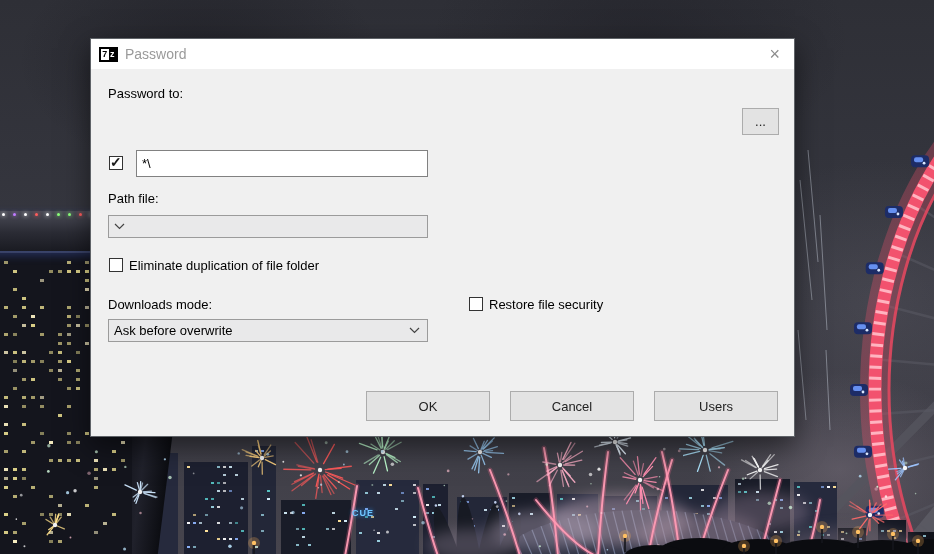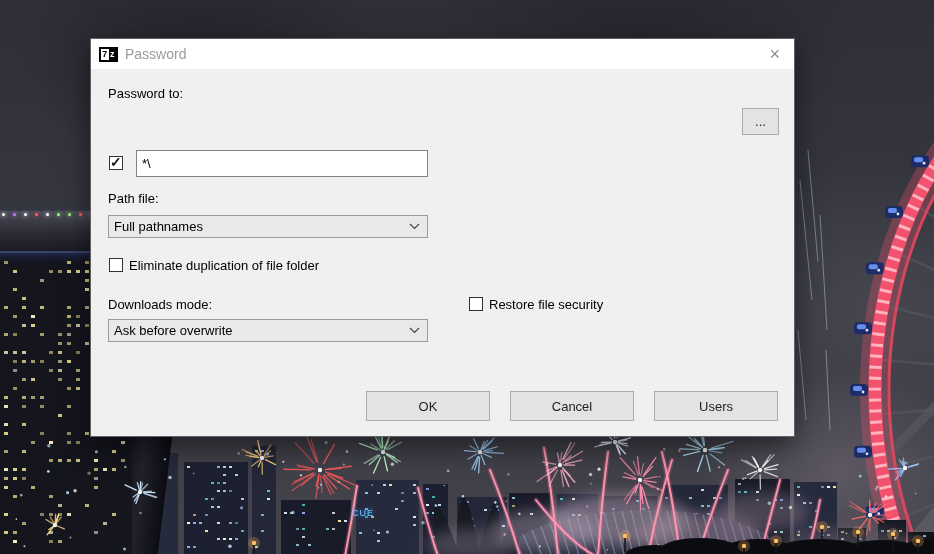--- a/index.html
+++ b/index.html
@@ -24,21 +24,21 @@
   #mbs-leg{position:absolute;left:118px;top:258px;width:58px;height:296px;background:linear-gradient(90deg,#0e0f15,#20212b 55%,#0c0d12);transform:skewX(-7deg);}
   #mbs-deck{
     position:absolute;left:-28px;top:211px;width:302px;height:40px;border-radius:18px;
     background:linear-gradient(#4a4b56,#2a2b34 55%,#1a1b22);
     box-shadow:0 4px 10px rgba(70,100,220,.35);
   }
   .deck-light{position:absolute;top:2px;width:3px;height:3px;border-radius:50%;}
   #mbs-antenna{position:absolute;left:148px;top:194px;width:2px;height:18px;background:#20212a;}
   #mbs-antenna::after{content:"";position:absolute;left:-2px;top:-4px;width:5px;height:5px;border-radius:50%;background:#ff5050;box-shadow:0 0 6px #ff5050;}
   svg.scene{position:absolute;left:0;top:0;pointer-events:none;}
-  .neon{position:absolute;left:352px;top:508px;font-size:9px;font-weight:normal;color:#6fc6ff;text-shadow:0 0 4px #2e9bff;letter-spacing:1px;}
+  .neon{position:absolute;left:352px;top:508px;font-size:9px;font-weight:bold;color:#6fc6ff;text-shadow:0 0 4px #2e9bff;letter-spacing:1px;}
   
   #dialog{
     position:absolute;left:90px;top:38px;width:705px;height:399px;
     background:#f0f0f0;border:1px solid #5f6368;box-sizing:border-box;
     box-shadow:0 10px 26px rgba(0,0,0,.5);font-size:13px;color:#000;
   }
   #titlebar{position:absolute;left:0;top:0;width:100%;height:30px;background:#ffffff;}
   #app-icon{
     position:absolute;left:8px;top:8px;width:19px;height:15px;display:flex;
     border:2px solid #000;box-sizing:border-box;background:#fff;
@@ -1023,21 +1023,20 @@
     <span>...</span>
   </div>
 
   <div class="cb checked" style="left:18px;top:117px;">
       <span class="mark">✓</span>
     </div>
   <input class="textbox" style="left: 45px; top: 111px; width: 292px; height: 27px;" value="*\">
 
   <span class="lbl" style="left:17px;top:152px;">Path file:</span>
   <div class="combo gray" style="left:17px;top:176px;width:320px;height:23px;">
-    <span class="val">Full pathnames</span>
     <svg class="chev" viewBox="0 0 11 7">
       <polyline points="1,1 5.5,5.5 10,1" fill="none" stroke="#444" stroke-width="1.2"></polyline>
     </svg>
   </div>
 
   <div class="cb" style="left:18px;top:219px;"></div>
   <span class="lbl" style="left:38px;top:219px;">Eliminate duplication of file folder</span>
 
   <span class="lbl" style="left:17px;top:258px;">Downloads mode:</span>
   <div class="combo gray" style="left:17px;top:280px;width:320px;height:23px;">

